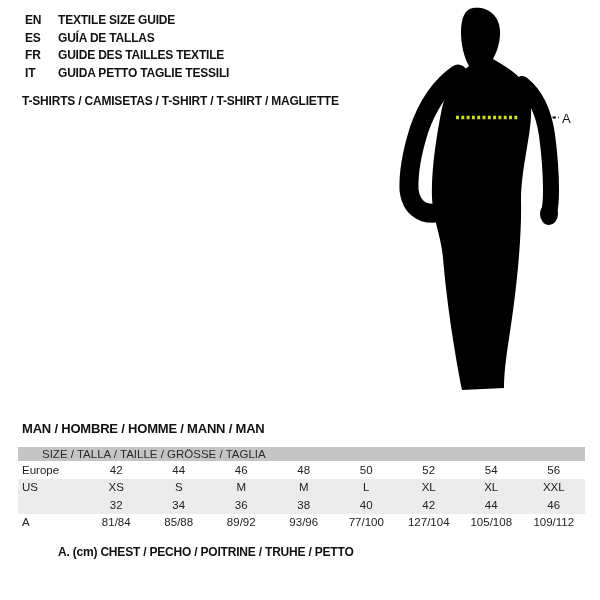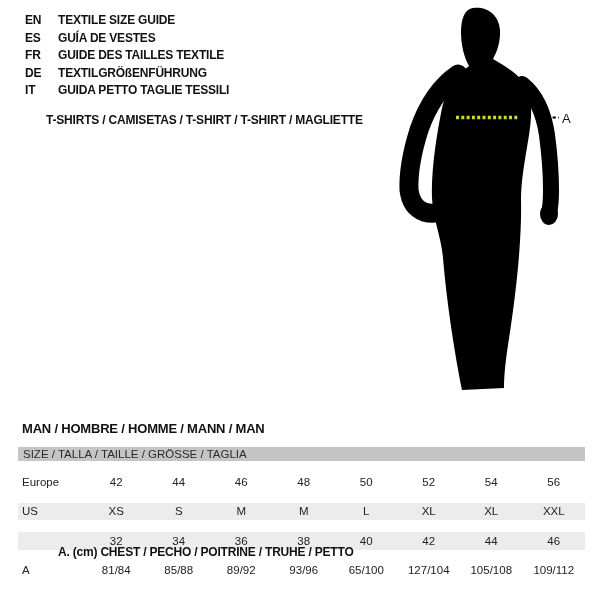--- a/index.html
+++ b/index.html
@@ -18,72 +18,68 @@
     font-family:"Liberation Sans","DejaVu Sans",sans-serif;
     color:var(--text);
     overflow:hidden;
   }
   
   .lang-list{position:absolute;left:25px;top:13px;}
   .lang-row{display:flex;height:17.6px;align-items:flex-start;}
   .lang-code{width:33px;font-size:12px;font-weight:700;letter-spacing:-0.2px;}
   .lang-label{font-size:12px;font-weight:700;letter-spacing:-0.2px;white-space:nowrap;}
   
-  .categories{position:absolute;left:22px;top:111px;line-height:18px;margin-left:24px;}
+  .categories{position:absolute;left:22px;top:92px;line-height:18px;}
   .category-line{font-size:12px;font-weight:700;letter-spacing:-0.2px;white-space:nowrap;}
   
   .figure{position:absolute;left:395px;top:0;width:205px;height:400px;}
   .body-fill{fill:var(--silhouette);stroke:none;}
   .arm{fill:none;stroke:var(--silhouette);stroke-linecap:round;stroke-linejoin:round;}
   .arm-left{stroke-width:19;}
   .arm-right{stroke-width:16;}
   .dash-yellow{stroke:var(--measure_dash);stroke-width:3.5;stroke-dasharray:3 2.3;}
   .dash-black{stroke:var(--silhouette);stroke-width:2;stroke-dasharray:3.2 2.6;}
   .measure-text{font-family:"Liberation Sans","DejaVu Sans",sans-serif;font-size:13px;fill:var(--text);}
   
   .section-title{position:absolute;left:22px;top:421px;font-size:13px;font-weight:700;letter-spacing:-0.2px;white-space:nowrap;}
   
   .size-table{position:absolute;left:18px;top:447px;width:567px;font-size:11.5px;}
   .table-header{
     background:var(--header_bg);
     height:14px;line-height:14px;
-    padding-left:5px;
+    padding-left:24px;
     font-size:11.5px;color:#2a2a2a;
     white-space:nowrap;
   }
   .table-row{
     display:grid;
     grid-template-columns:67px repeat(8,1fr);
-    height:17.5px;align-items:center;margin-top:12px;
+    height:17.5px;align-items:center;
   }
   .table-row.shaded{background:var(--stripe_bg);}
   .row-label{padding-left:4px;text-align:left;color:#222;}
   .size-cell{text-align:center;color:#222;}
   
   .footnote{position:absolute;left:22px;top:545px;font-size:12px;font-weight:700;letter-spacing:-0.2px;white-space:nowrap;margin-left:36px;}
 </style>
 </head>
 <body>
 
 <div class="lang-list">
   <div class="lang-row">
     <span class="lang-code">EN</span>
     <span class="lang-label">TEXTILE SIZE GUIDE</span>
   </div>
   <div class="lang-row">
     <span class="lang-code">ES</span>
-    <span class="lang-label">GUÍA DE VESTES</span>
+    <span class="lang-label">GUÍA DE TALLAS</span>
   </div>
   <div class="lang-row">
     <span class="lang-code">FR</span>
     <span class="lang-label">GUIDE DES TAILLES TEXTILE</span>
-  </div>
-  <div class="lang-row">
-    <span class="lang-code">DE</span>
-    <span class="lang-label">TEXTILGRÖßENFÜHRUNG</span>
   </div>
   <div class="lang-row">
     <span class="lang-code">IT</span>
     <span class="lang-label">GUIDA PETTO TAGLIE TESSILI</span>
   </div>
 </div>
 
 <div class="categories">
   <div class="category-line">T-SHIRTS / CAMISETAS / T-SHIRT / T-SHIRT / MAGLIETTE</div>
 </div>
@@ -152,20 +148,20 @@
     <span class="size-cell">44</span>
     <span class="size-cell">46</span>
   </div>
 
   <div class="table-row">
     <span class="row-label">A</span>
     <span class="size-cell">81/84</span>
     <span class="size-cell">85/88</span>
     <span class="size-cell">89/92</span>
     <span class="size-cell">93/96</span>
-    <span class="size-cell">65/100</span>
+    <span class="size-cell">77/100</span>
     <span class="size-cell">127/104</span>
     <span class="size-cell">105/108</span>
     <span class="size-cell">109/112</span>
   </div>
 </div>
 
 <div class="footnote">A. (cm) CHEST / PECHO / POITRINE / TRUHE / PETTO</div>
 
 </body></html>

